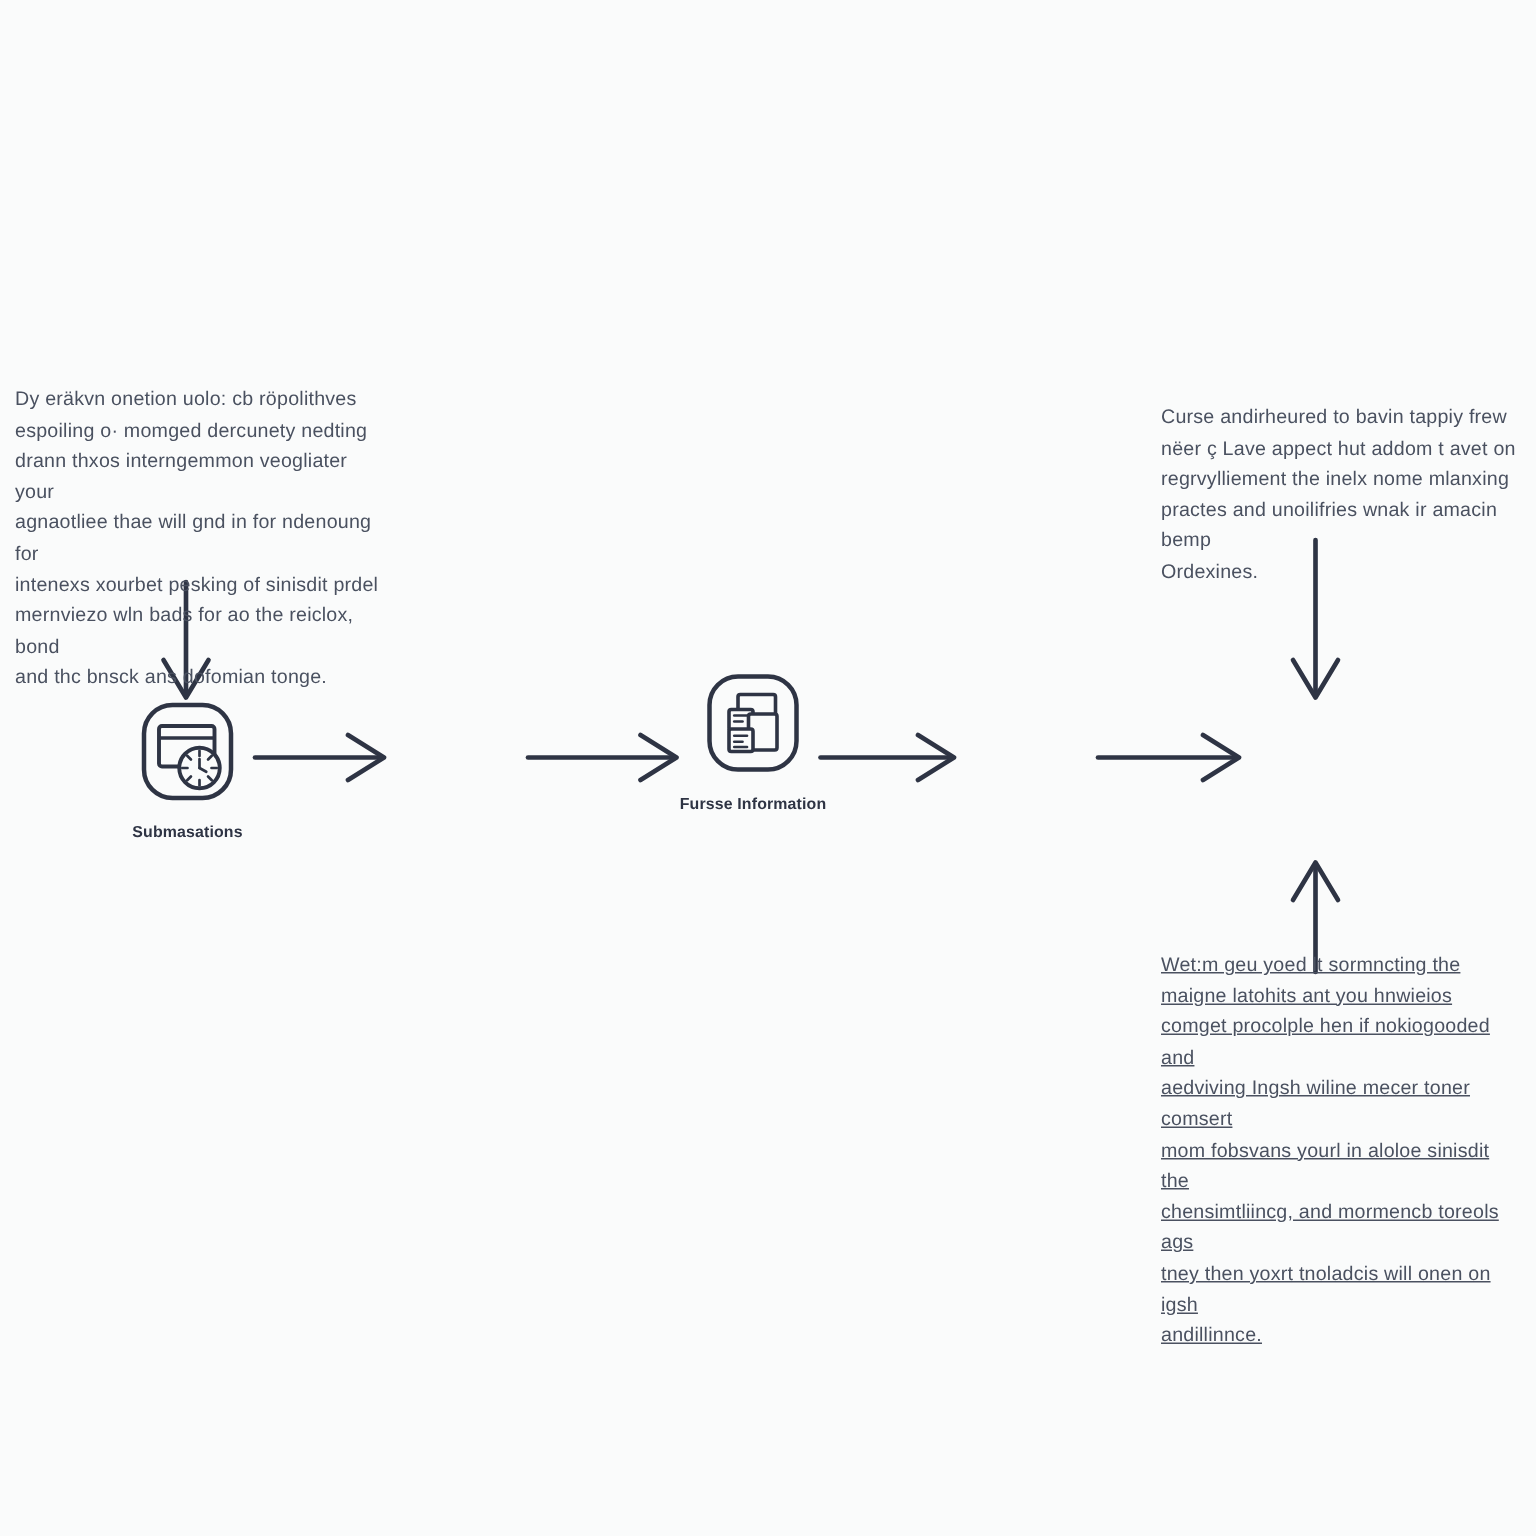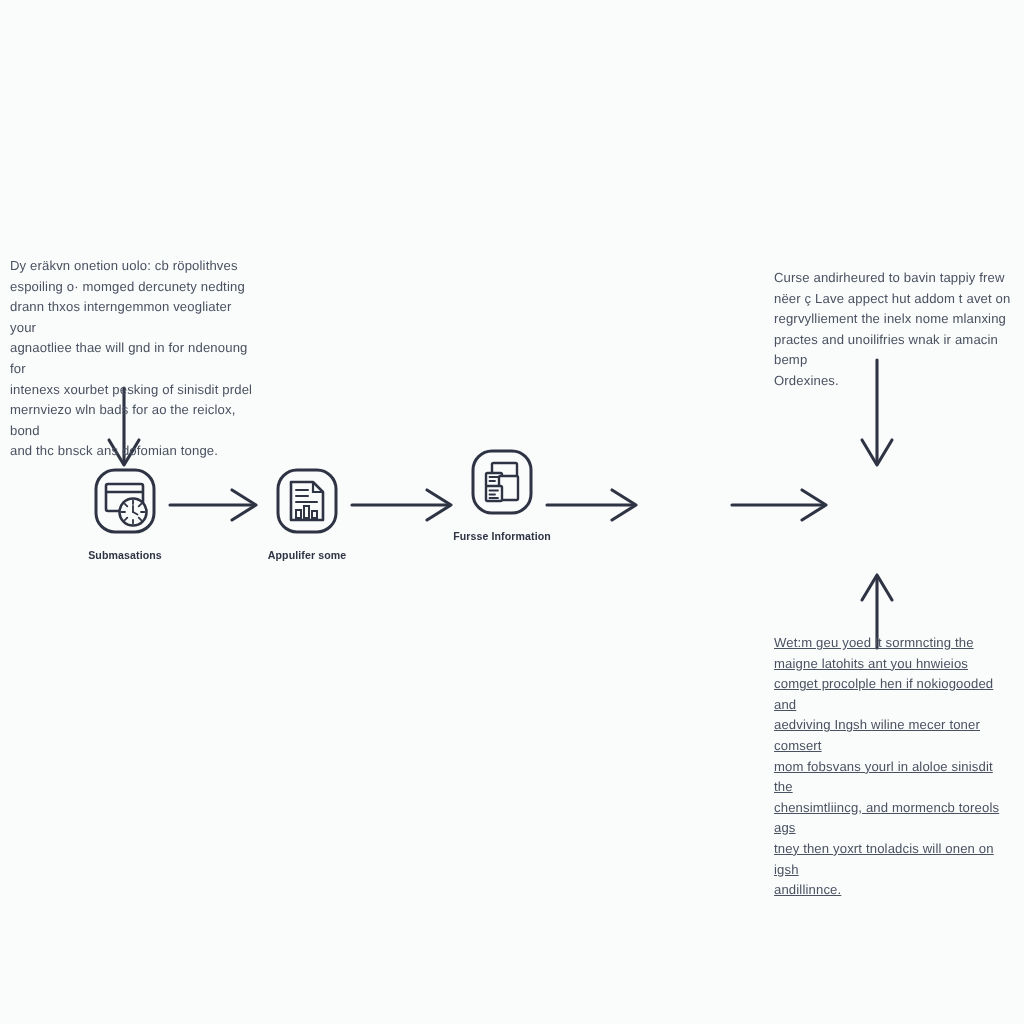--- a/index.html
+++ b/index.html
@@ -139,40 +139,20 @@
         <line x1="38.3" y1="52.7" x2="35.8" y2="55.2"></line>
         <line x1="44" y1="47" x2="44" y2="41"></line>
         <line x1="44" y1="47" x2="48.5" y2="49.5"></line>
       </g>
     </svg>
     <div class="cap-wrap">
       <span class="caption">Submasations</span>
     </div>
   </div>
 
-  <div class="node" style="left:307px;top:465px;">
-    <svg class="glyph" viewBox="0 0 72 72">
-      <rect x="7" y="5" width="58" height="62" rx="19" ry="19" fill="none" stroke="#2e3444" stroke-width="3"></rect>
-      <path d="M20 17 h22 l10 10 v28 a0 0 0 0 1 0 0 h-32 z" fill="none" stroke="#2e3444" stroke-width="2.6" stroke-linejoin="round"></path>
-      <path d="M42 17 v10 h10" fill="none" stroke="#2e3444" stroke-width="2.2"></path>
-      <g stroke="#2e3444" stroke-width="2" stroke-linecap="round">
-        <line x1="25" y1="25" x2="37" y2="25"></line>
-        <line x1="25" y1="31" x2="37" y2="31"></line>
-        <line x1="25" y1="37" x2="46" y2="37"></line>
-      </g>
-      <g fill="none" stroke="#2e3444" stroke-width="2">
-        <rect x="25" y="45" width="5" height="8"></rect>
-        <rect x="33" y="41" width="5" height="12"></rect>
-        <rect x="41" y="46" width="5" height="7"></rect>
-      </g>
-    </svg>
-    <div class="cap-wrap">
-      <span class="caption">Appulifer some</span>
-    </div>
-  </div>
 
   <div class="node" style="left:502px;top:446px;">
     <svg class="glyph" viewBox="0 0 72 72">
       <rect x="7" y="5" width="58" height="62" rx="19" ry="19" fill="none" stroke="#2e3444" stroke-width="3"></rect>
       <rect x="26" y="17" width="25" height="20" rx="1.5" fill="#fafbfb" stroke="#2e3444" stroke-width="2.4"></rect>
       <rect x="20" y="27" width="16" height="14" rx="1.5" fill="#fafbfb" stroke="#2e3444" stroke-width="2.4"></rect>
       <rect x="33" y="30" width="19" height="24" rx="1.5" fill="#fafbfb" stroke="#2e3444" stroke-width="2.4"></rect>
       <rect x="20" y="40" width="16" height="15" rx="1.5" fill="#fafbfb" stroke="#2e3444" stroke-width="2.4"></rect>
       <g stroke="#2e3444" stroke-width="1.8" stroke-linecap="round">
         <line x1="23.5" y1="31" x2="32" y2="31"></line>

